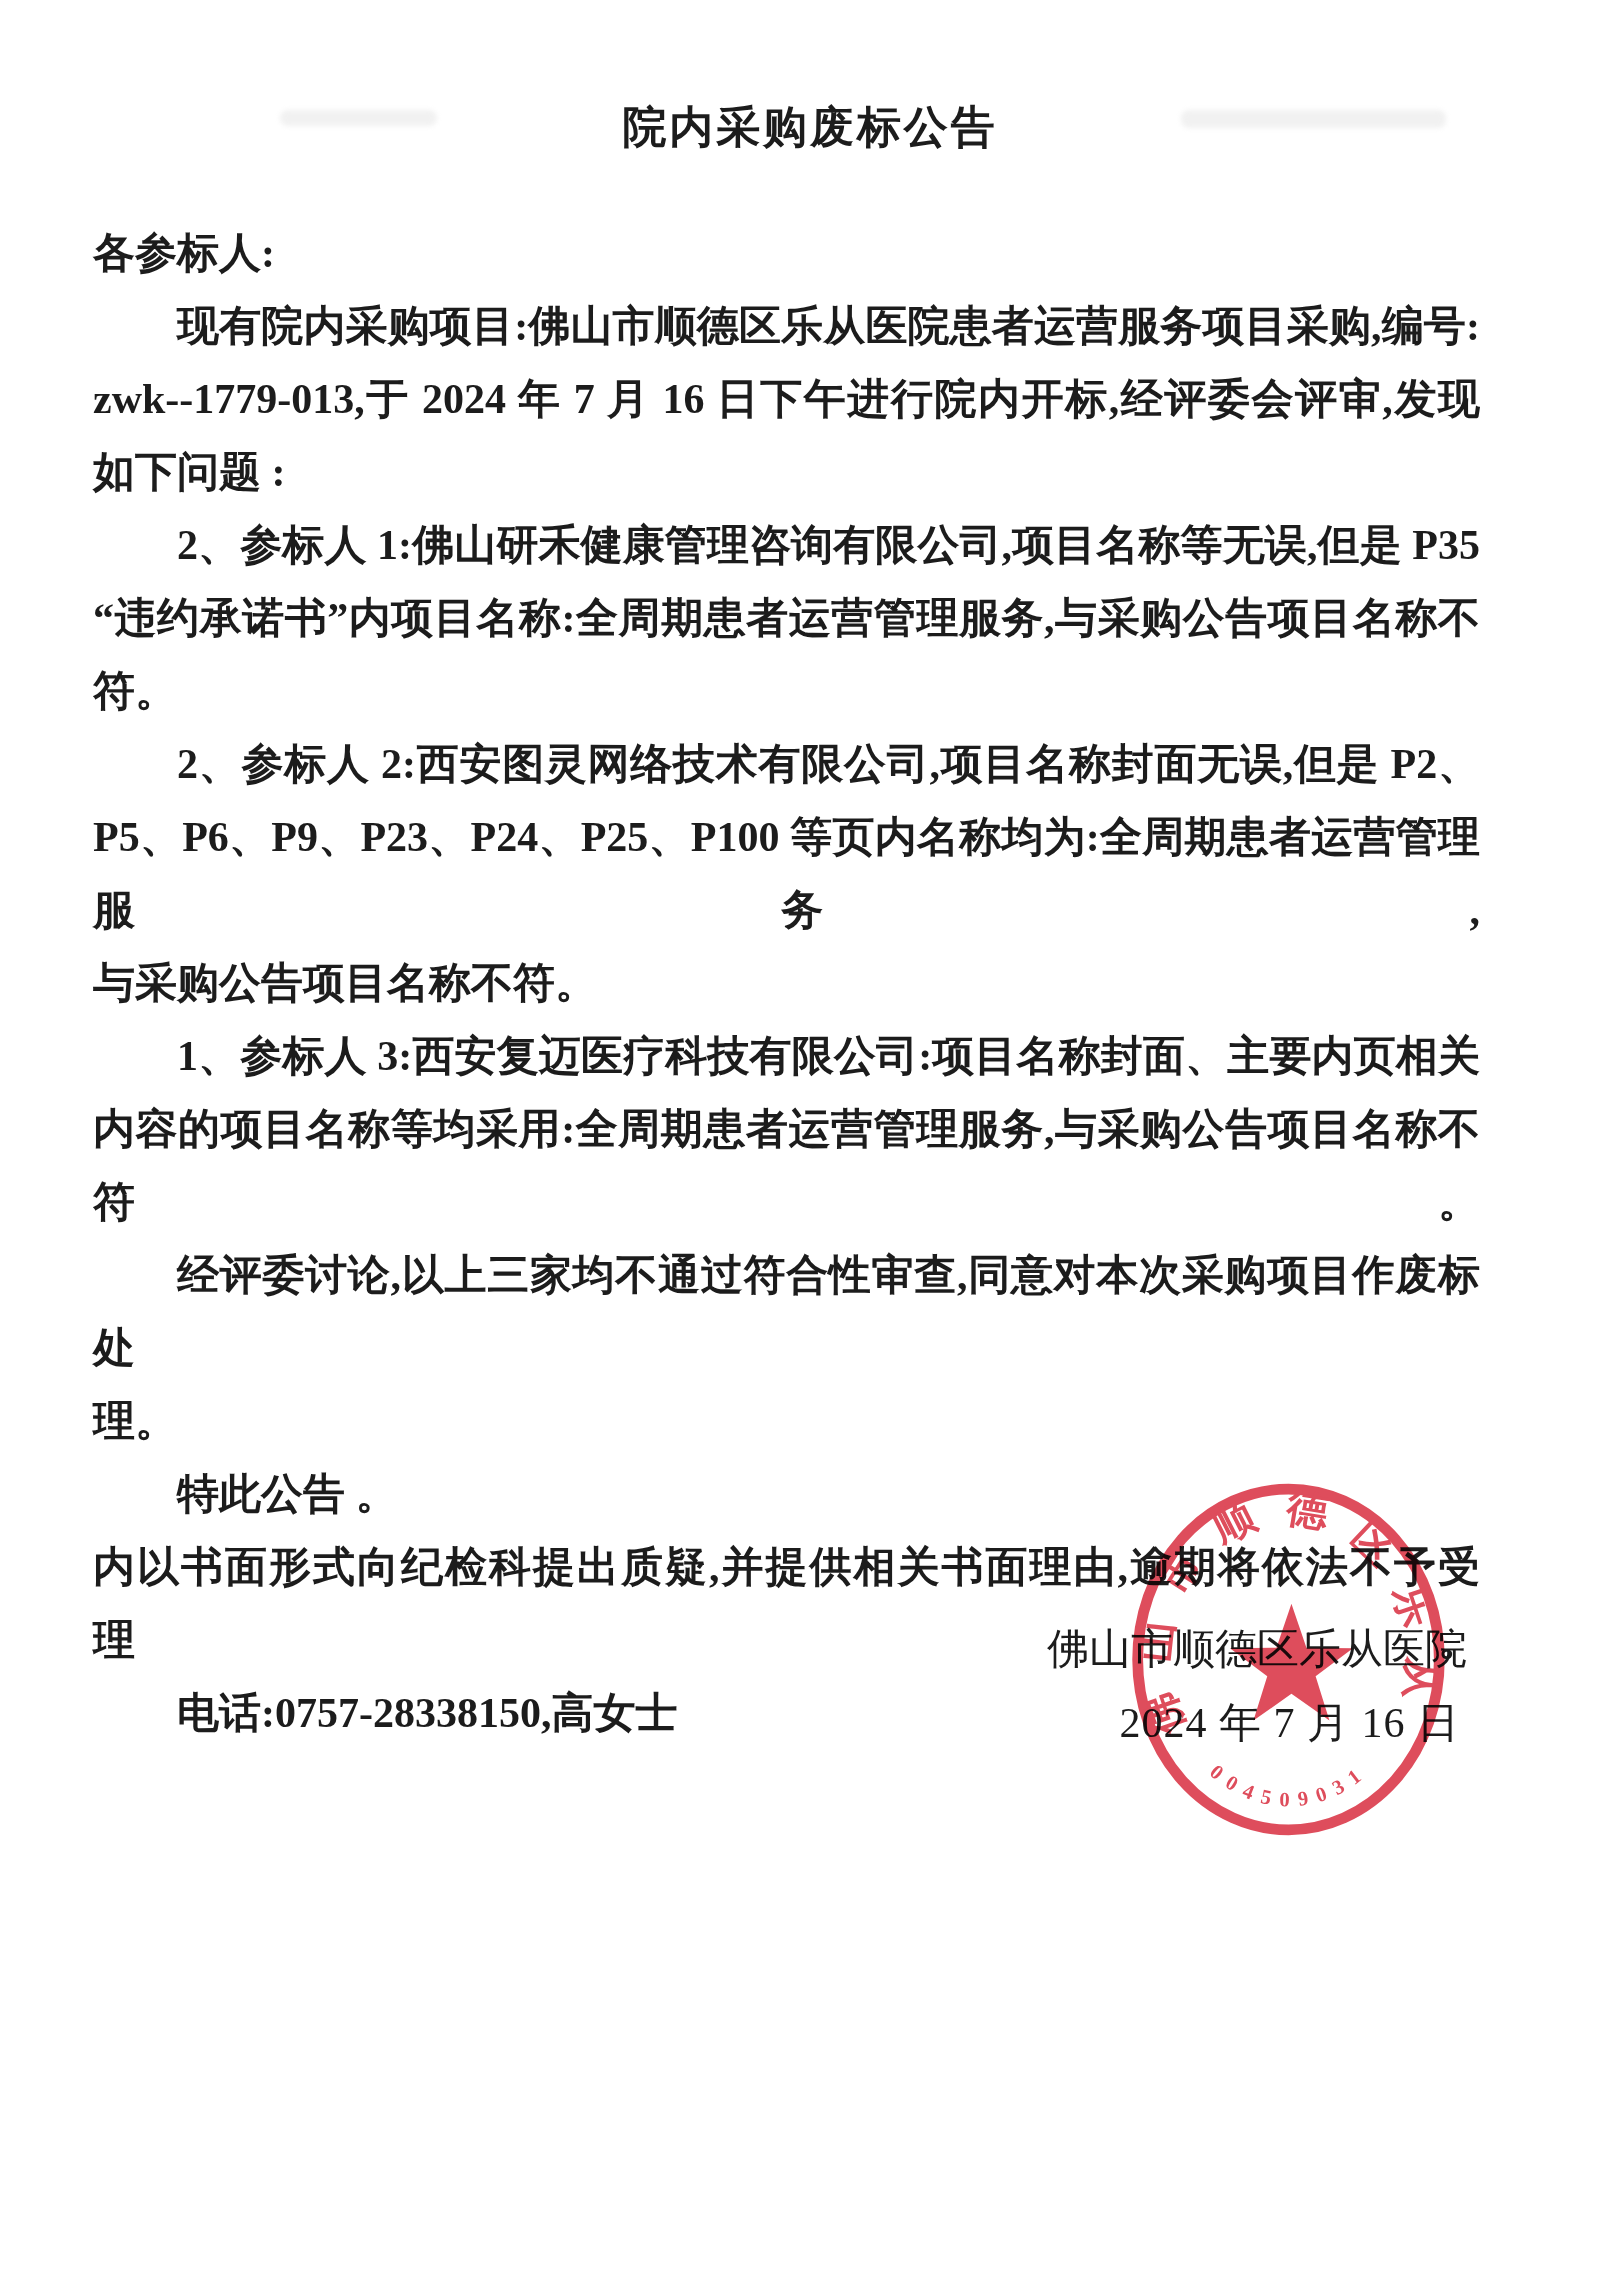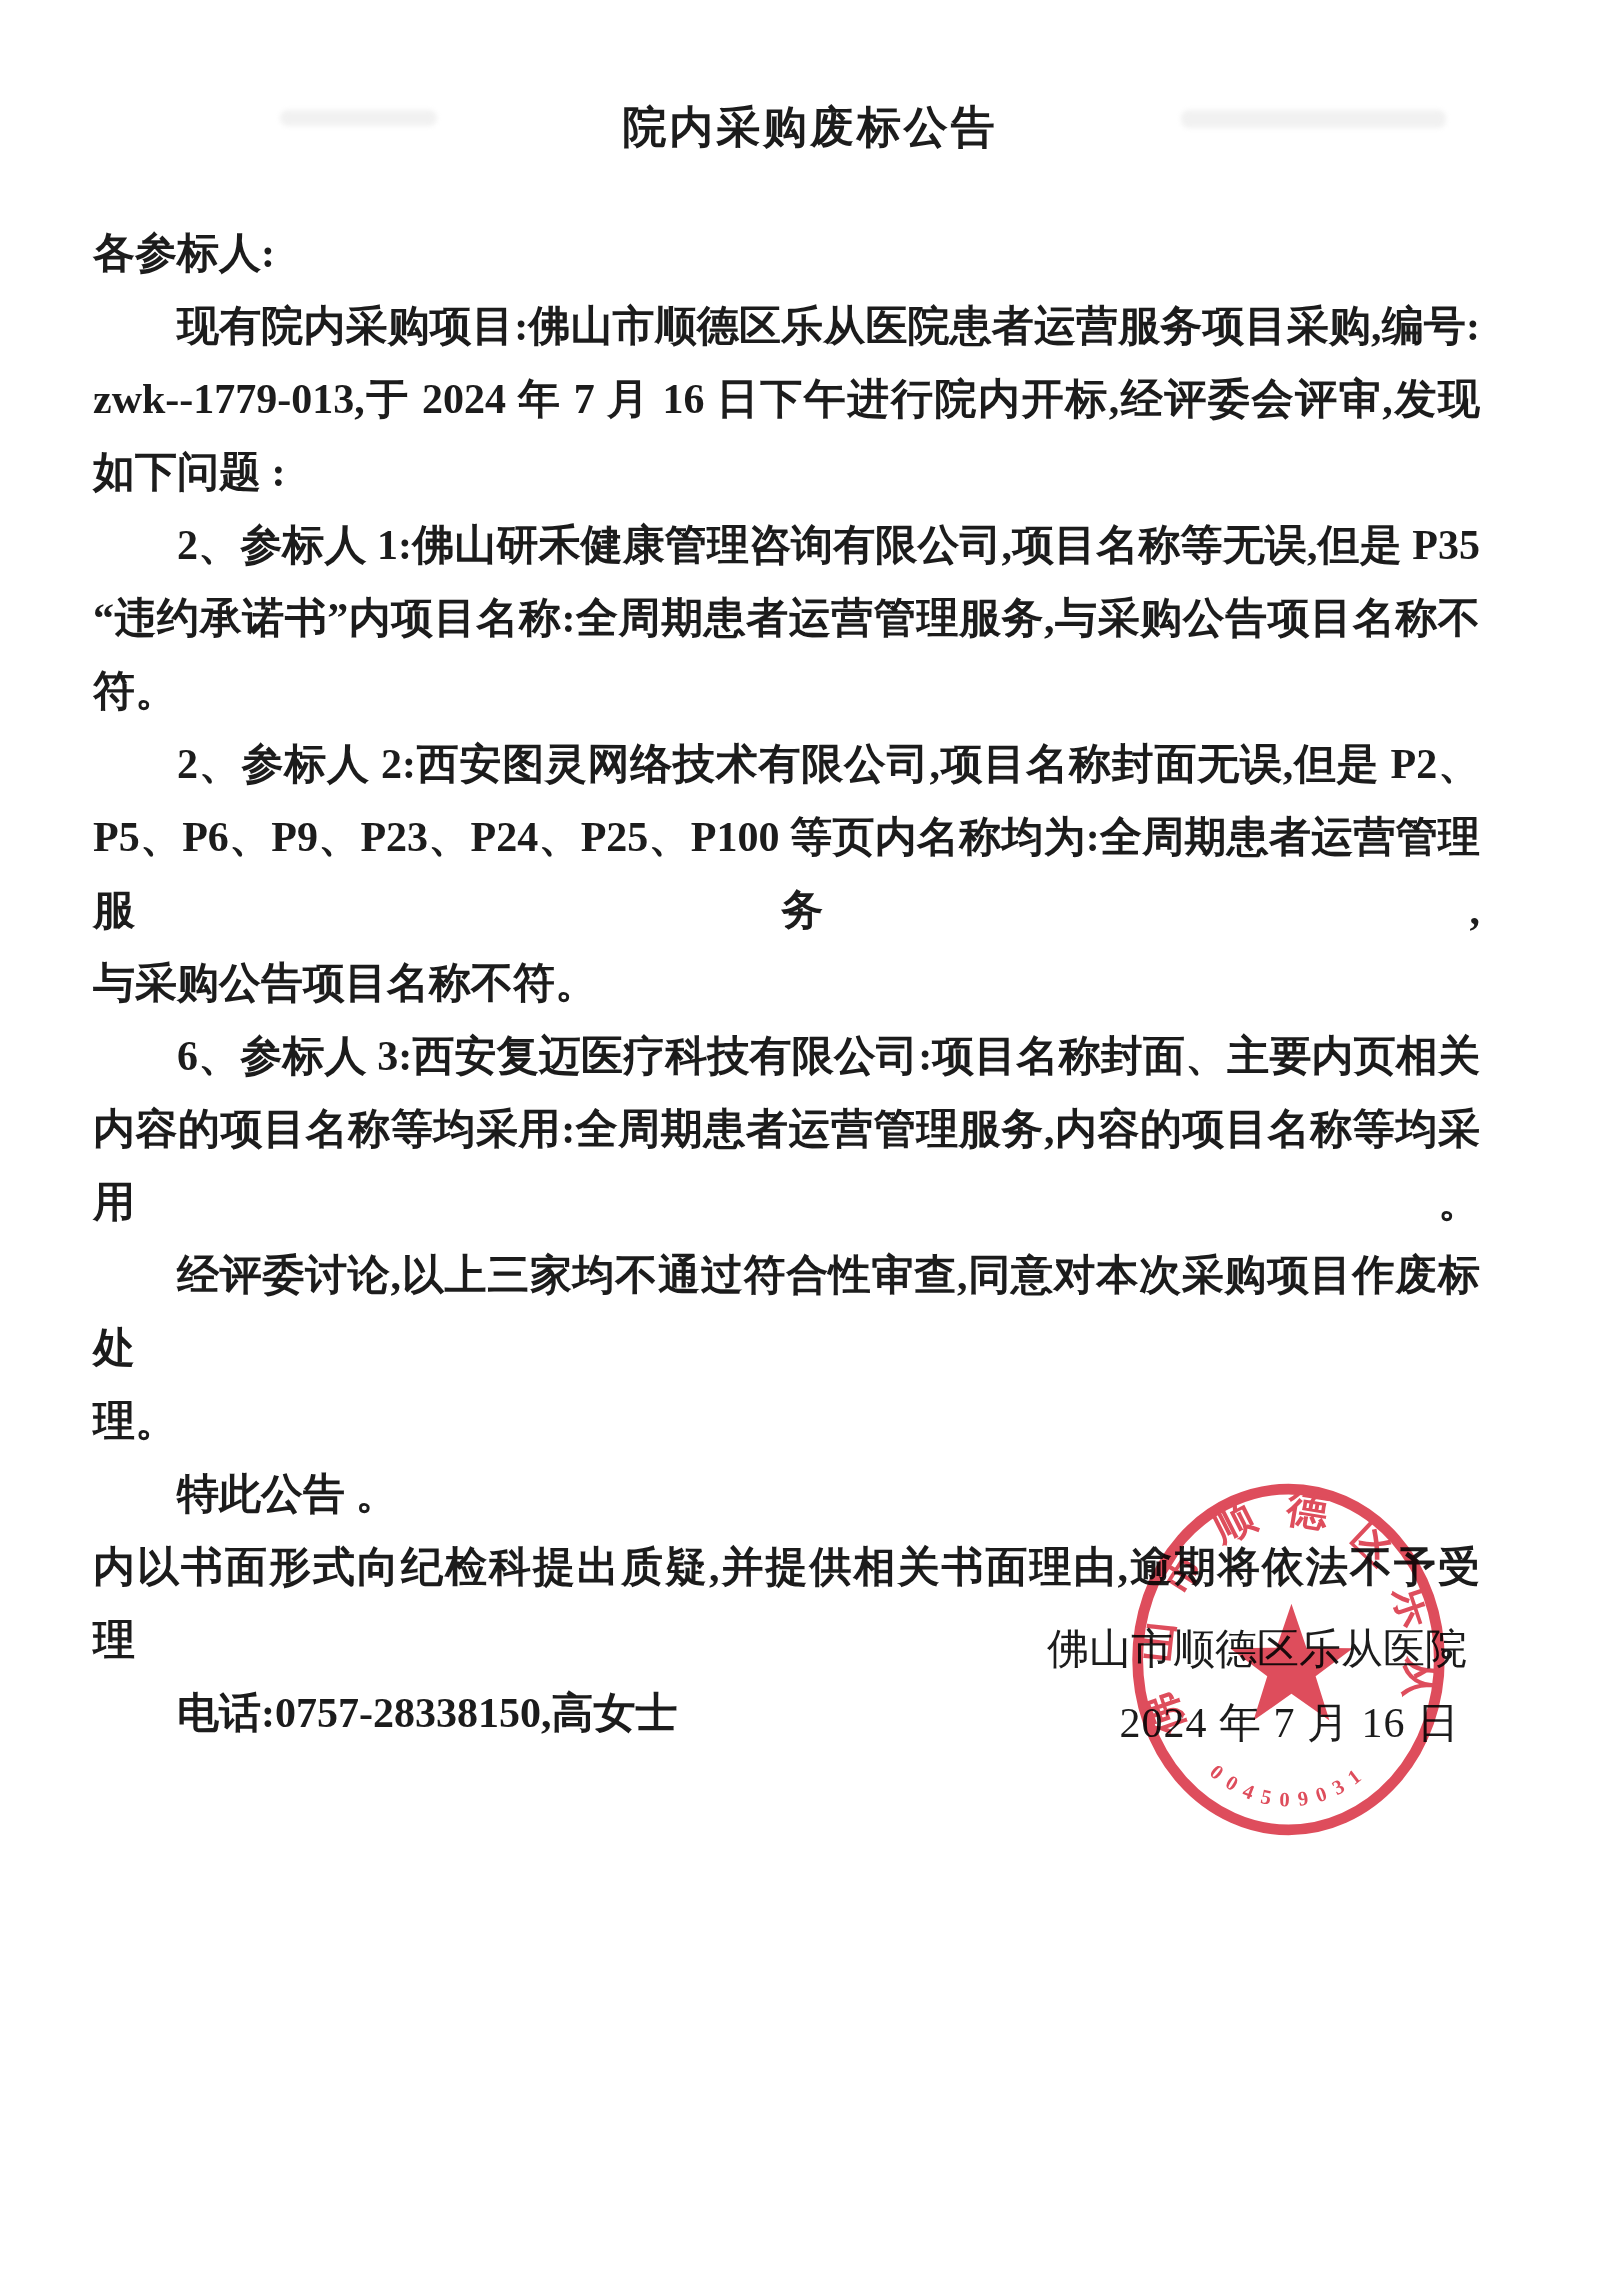--- a/index.html
+++ b/index.html
@@ -73,22 +73,22 @@
     <div class="ln">各参标人:</div>
     <div class="ln indent justify">现有院内采购项目:佛山市顺德区乐从医院患者运营服务项目采购,编号:</div>
     <div class="ln justify">zwk--1779-013,于 2024 年 7 月 16 日下午进行院内开标,经评委会评审,发现</div>
     <div class="ln">如下问题 :</div>
     <div class="ln indent justify">2、参标人 1:佛山研禾健康管理咨询有限公司,项目名称等无误,但是 P35</div>
     <div class="ln justify">“违约承诺书”内项目名称:全周期患者运营管理服务,与采购公告项目名称不</div>
     <div class="ln">符。</div>
     <div class="ln indent justify">2、参标人 2:西安图灵网络技术有限公司,项目名称封面无误,但是 P2、</div>
     <div class="ln justify">P5、P6、P9、P23、P24、P25、P100 等页内名称均为:全周期患者运营管理服务,</div>
     <div class="ln">与采购公告项目名称不符。</div>
-    <div class="ln indent justify">6、参标人 3:西安复迈医疗科技有限公司:项目名称封面、主要内页相关</div>
-    <div class="ln justify">内容的项目名称等均采用:全周期患者运营管理服务,内容的项目名称等均采用。</div>
+    <div class="ln indent justify">1、参标人 3:西安复迈医疗科技有限公司:项目名称封面、主要内页相关</div>
+    <div class="ln justify">内容的项目名称等均采用:全周期患者运营管理服务,与采购公告项目名称不符。</div>
     <div class="ln indent justify">经评委讨论,以上三家均不通过符合性审查,同意对本次采购项目作废标处</div>
     <div class="ln">理。</div>
     <div class="ln indent">特此公告 。</div>
     <div class="ln justify">内以书面形式向纪检科提出质疑,并提供相关书面理由,逾期将依法不予受理。</div>
     <div class="ln indent">电话:0757-28338150,高女士</div>
   </div>
 
   <div class="signature">
     <div class="sig-org">佛山市顺德区乐从医院</div>
     <div class="sig-date">2024 年 7 月 16 日</div>

